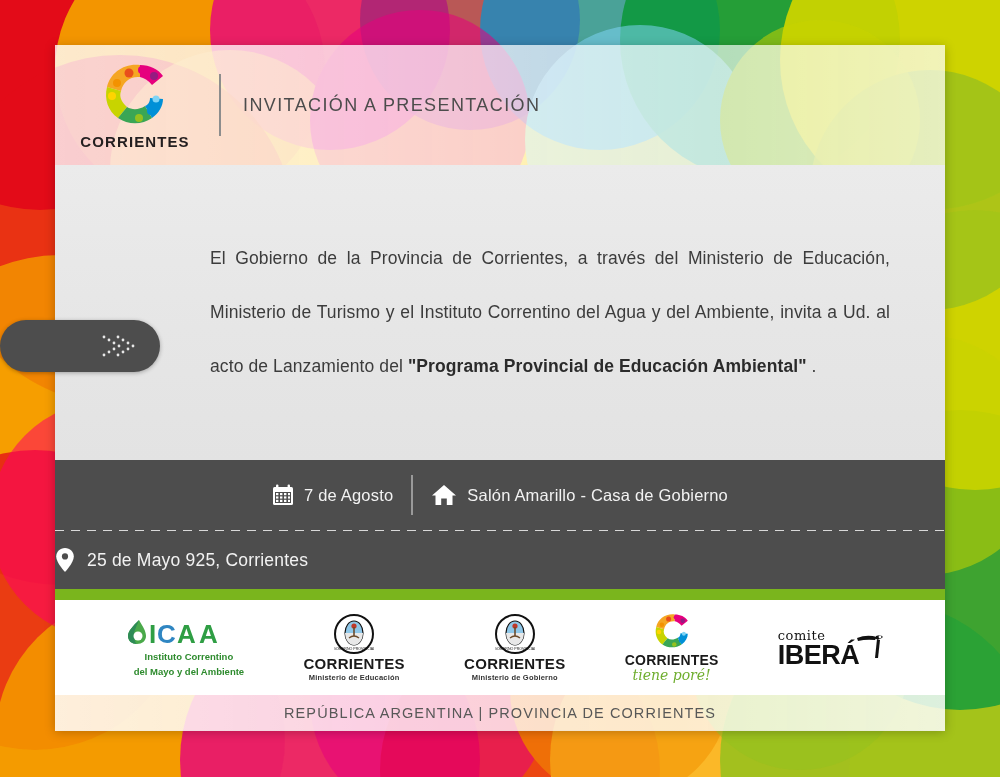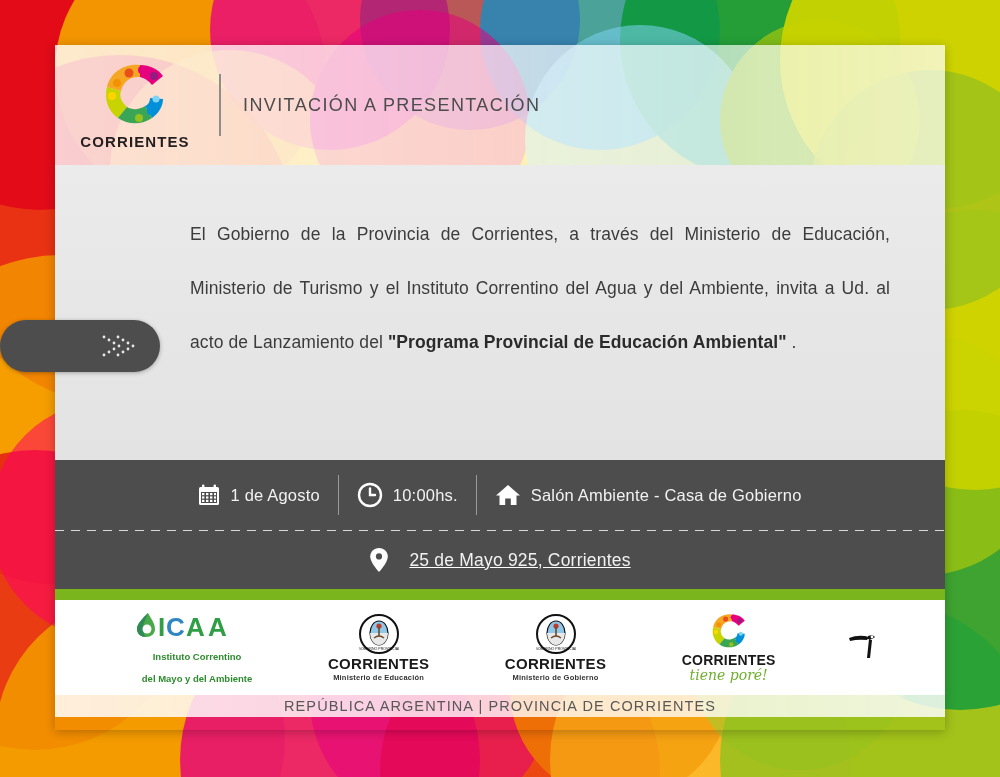--- a/index.html
+++ b/index.html
@@ -33,21 +33,21 @@
   .hdr-divider{width:2px;height:62px;background:#8d8d8d;margin:0 22px 0 4px;}
   .hdr-text{display:flex;flex-direction:column;justify-content:center;}
   .hdr-l1{font-size:18px;letter-spacing:1.4px;color:#4c4c4c;line-height:1.15;}
   .hdr-l2{font-size:27px;font-weight:bold;letter-spacing:.3px;color:#2b2b2b;line-height:1.15;}
 
   
   .body-panel{
     position:relative;background:#e8e8e8;height:295px;
     background:linear-gradient(180deg,#ebebeb 0%,#e6e6e6 55%,#e3e3e3 100%);
   }
-  .body-inner{padding:42px 55px 0 135px;}
+  .body-inner{padding:66px 55px 0 135px;margin-left:20px;}
   .ptxt{
     font-size:17.5px;color:#3c3c3c;line-height:54px;
     text-align:justify;margin:0;letter-spacing:.1px;
   }
   .ptxt b{color:#2b2b2b;font-weight:bold;}
 
   
   #tab{
     position:absolute;left:-55px;top:155px;width:160px;height:52px;
     background:#4d4d4d;border-radius:26px;
@@ -59,42 +59,42 @@
 
   
   .dark{background:#4d4d4d;color:#fff;}
   .row1{height:70px;display:flex;align-items:center;justify-content:center;}
   .cell{display:flex;align-items:center;gap:10px;padding:0 18px;}
   .cell .lbl{font-size:16.5px;letter-spacing:.2px;color:#f2f2f2;}
   .vline{width:1px;height:40px;background:#9a9a9a;}
   .dashed{height:1px;margin:0 0 0 0;
     background-image:linear-gradient(90deg,#d9d9d9 0 9px,transparent 9px 16px);
     background-size:16px 1px;background-repeat:repeat-x;}
-  .row2{height:58px;display:flex;align-items:center;justify-content:center;gap:20px;text-decoration:underline;}
+  .row2{height:58px;display:flex;align-items:center;justify-content:flex-start;gap:12px;}
   .row2 .lbl{font-size:17.5px;color:#f2f2f2;letter-spacing:.2px;}
 
   .greenbar{height:11px;background:#7ab51d;}
 
   
   .logos{background:#fff;height:95px;display:flex;align-items:center;justify-content:space-around;padding:0 28px;}
   .logo-item{display:flex;flex-direction:column;align-items:center;justify-content:center;}
-  .icaa-sub{font-size:9.5px;font-weight:bold;color:#2e8b2e;line-height:12px;text-align:center;margin-top:10px;padding-left:21px;}
+  .icaa-sub{font-size:9.5px;font-weight:bold;color:#2e8b2e;line-height:12px;text-align:center;margin-top:3px;padding-left:21px;}
   .crest{width:40px;height:40px;}
   .gov-word{font-size:15px;font-weight:bold;letter-spacing:.3px;color:#1a1a1a;margin-top:1px;}
   .gov-sub{font-size:7.5px;font-weight:bold;color:#333;letter-spacing:.2px;margin-top:1px;}
   .mini-c{width:44px;height:40px;}
   .tp-word{font-size:14px;font-weight:bold;letter-spacing:.2px;color:#1a1a1a;}
   .tp-sub{font-size:14px;color:#6fae2f;font-style:italic;font-family:"DejaVu Serif",serif;margin-top:-1px;}
   .ibera{display:flex;flex-direction:column;align-items:flex-start;}
   .ib-1{font-size:13px;font-family:"DejaVu Serif",serif;color:#111;line-height:13px;letter-spacing:.5px;}
   .ib-2{font-size:27px;font-weight:bold;color:#111;line-height:26px;letter-spacing:-.5px;}
 
   
   .botstrip{
-    height:22px;
+    height:36px;
     background:linear-gradient(90deg,
       rgba(255,255,255,.86) 0%,rgba(255,255,255,.80) 40%,
       rgba(255,255,255,.78) 70%,rgba(255,255,255,.84) 100%);
     display:flex;align-items:center;justify-content:center;
   }
   .botstrip .lbl{font-size:14.5px;letter-spacing:1.1px;color:#585858;}
 </style>
 </head>
 <body>
 
@@ -210,36 +210,29 @@
             <rect x="4" y="12.4" width="2.4" height="2.2"></rect>
               <rect x="8" y="12.4" width="2.4" height="2.2"></rect>
             <rect x="12" y="12.4" width="2.4" height="2.2"></rect>
               <rect x="16" y="12.4" width="2" height="2.2"></rect>
             <rect x="4" y="15.8" width="2.4" height="2.2"></rect>
               <rect x="8" y="15.8" width="2.4" height="2.2"></rect>
             <rect x="12" y="15.8" width="2.4" height="2.2"></rect>
               <rect x="16" y="15.8" width="2" height="2.2"></rect>
           </g>
         </svg>
-        <span class="lbl">1 de Agosto</span>
+        <span class="lbl">7 de Agosto</span>
       </div>
       <div class="vline"></div>
-      <div class="cell">
-        <svg width="26" height="26" viewBox="0 0 26 26">
-          <circle cx="13" cy="13" r="11" fill="none" stroke="#fff" stroke-width="2.4"></circle>
-          <path d="M13 6.5 L13 13 L18 13" fill="none" stroke="#fff" stroke-width="2.4" stroke-linecap="round"></path>
-        </svg>
-        <span class="lbl">10:00hs.</span>
-      </div>
       <div class="vline"></div>
       <div class="cell">
         <svg width="26" height="24" viewBox="0 0 26 24">
           <path d="M13 2 L25 12.5 L21.5 12.5 L21.5 22 L15.8 22 L15.8 15.5 L10.2 15.5 L10.2 22 L4.5 22 L4.5 12.5 L1 12.5 Z" fill="#fff"></path>
         </svg>
-        <span class="lbl">Salón Ambiente - Casa de Gobierno</span>
+        <span class="lbl">Salón Amarillo - Casa de Gobierno</span>
       </div>
     </div>
     <div class="dashed"></div>
     <div class="row2">
       <svg width="20" height="26" viewBox="0 0 20 26">
         <path d="M10 1 C5 1 1.2 4.8 1.2 9.6 C1.2 16 10 25 10 25 C10 25 18.8 16 18.8 9.6 C18.8 4.8 15 1 10 1 Z" fill="#fff"></path>
         <circle cx="10" cy="9.4" r="3.1" fill="#4d4d4d"></circle>
       </svg>
       <span class="lbl">25 de Mayo 925, Corrientes</span>
     </div>
@@ -308,20 +301,24 @@
           <circle cx="43" cy="57" r="4" fill="#95c11f"></circle>
         <circle cx="55" cy="50" r="4" fill="#0090d7"></circle>
           <circle cx="60" cy="38" r="3.5" fill="#7fd4f5"></circle>
       </svg>
       <div class="tp-word">CORRIENTES</div>
       <div class="tp-sub">tiene poré!</div>
     </div>
 
     <div class="logo-item ibera">
       <div style="display:flex;align-items:flex-end;">
+        <div>
+          <div class="ib-1">comite</div>
+          <div class="ib-2">IBERÁ</div>
+        </div>
         <svg width="34" height="34" viewBox="0 0 34 34" style="margin-left:-6px;margin-bottom:6px">
           <path d="M4 10 Q14 6 24 9 L22 12 Q13 11 5 13 Z" fill="#111"></path>
           <path d="M23 8 q5 -2 7 1 q-3 3 -7 2 z" fill="#111"></path>
           <path d="M24 11 L22 30 L25 30 L27 12 Z" fill="#111"></path>
           <circle cx="27" cy="9" r="1.4" fill="#fff"></circle>
         </svg>
       </div>
     </div>
 
   </div>

